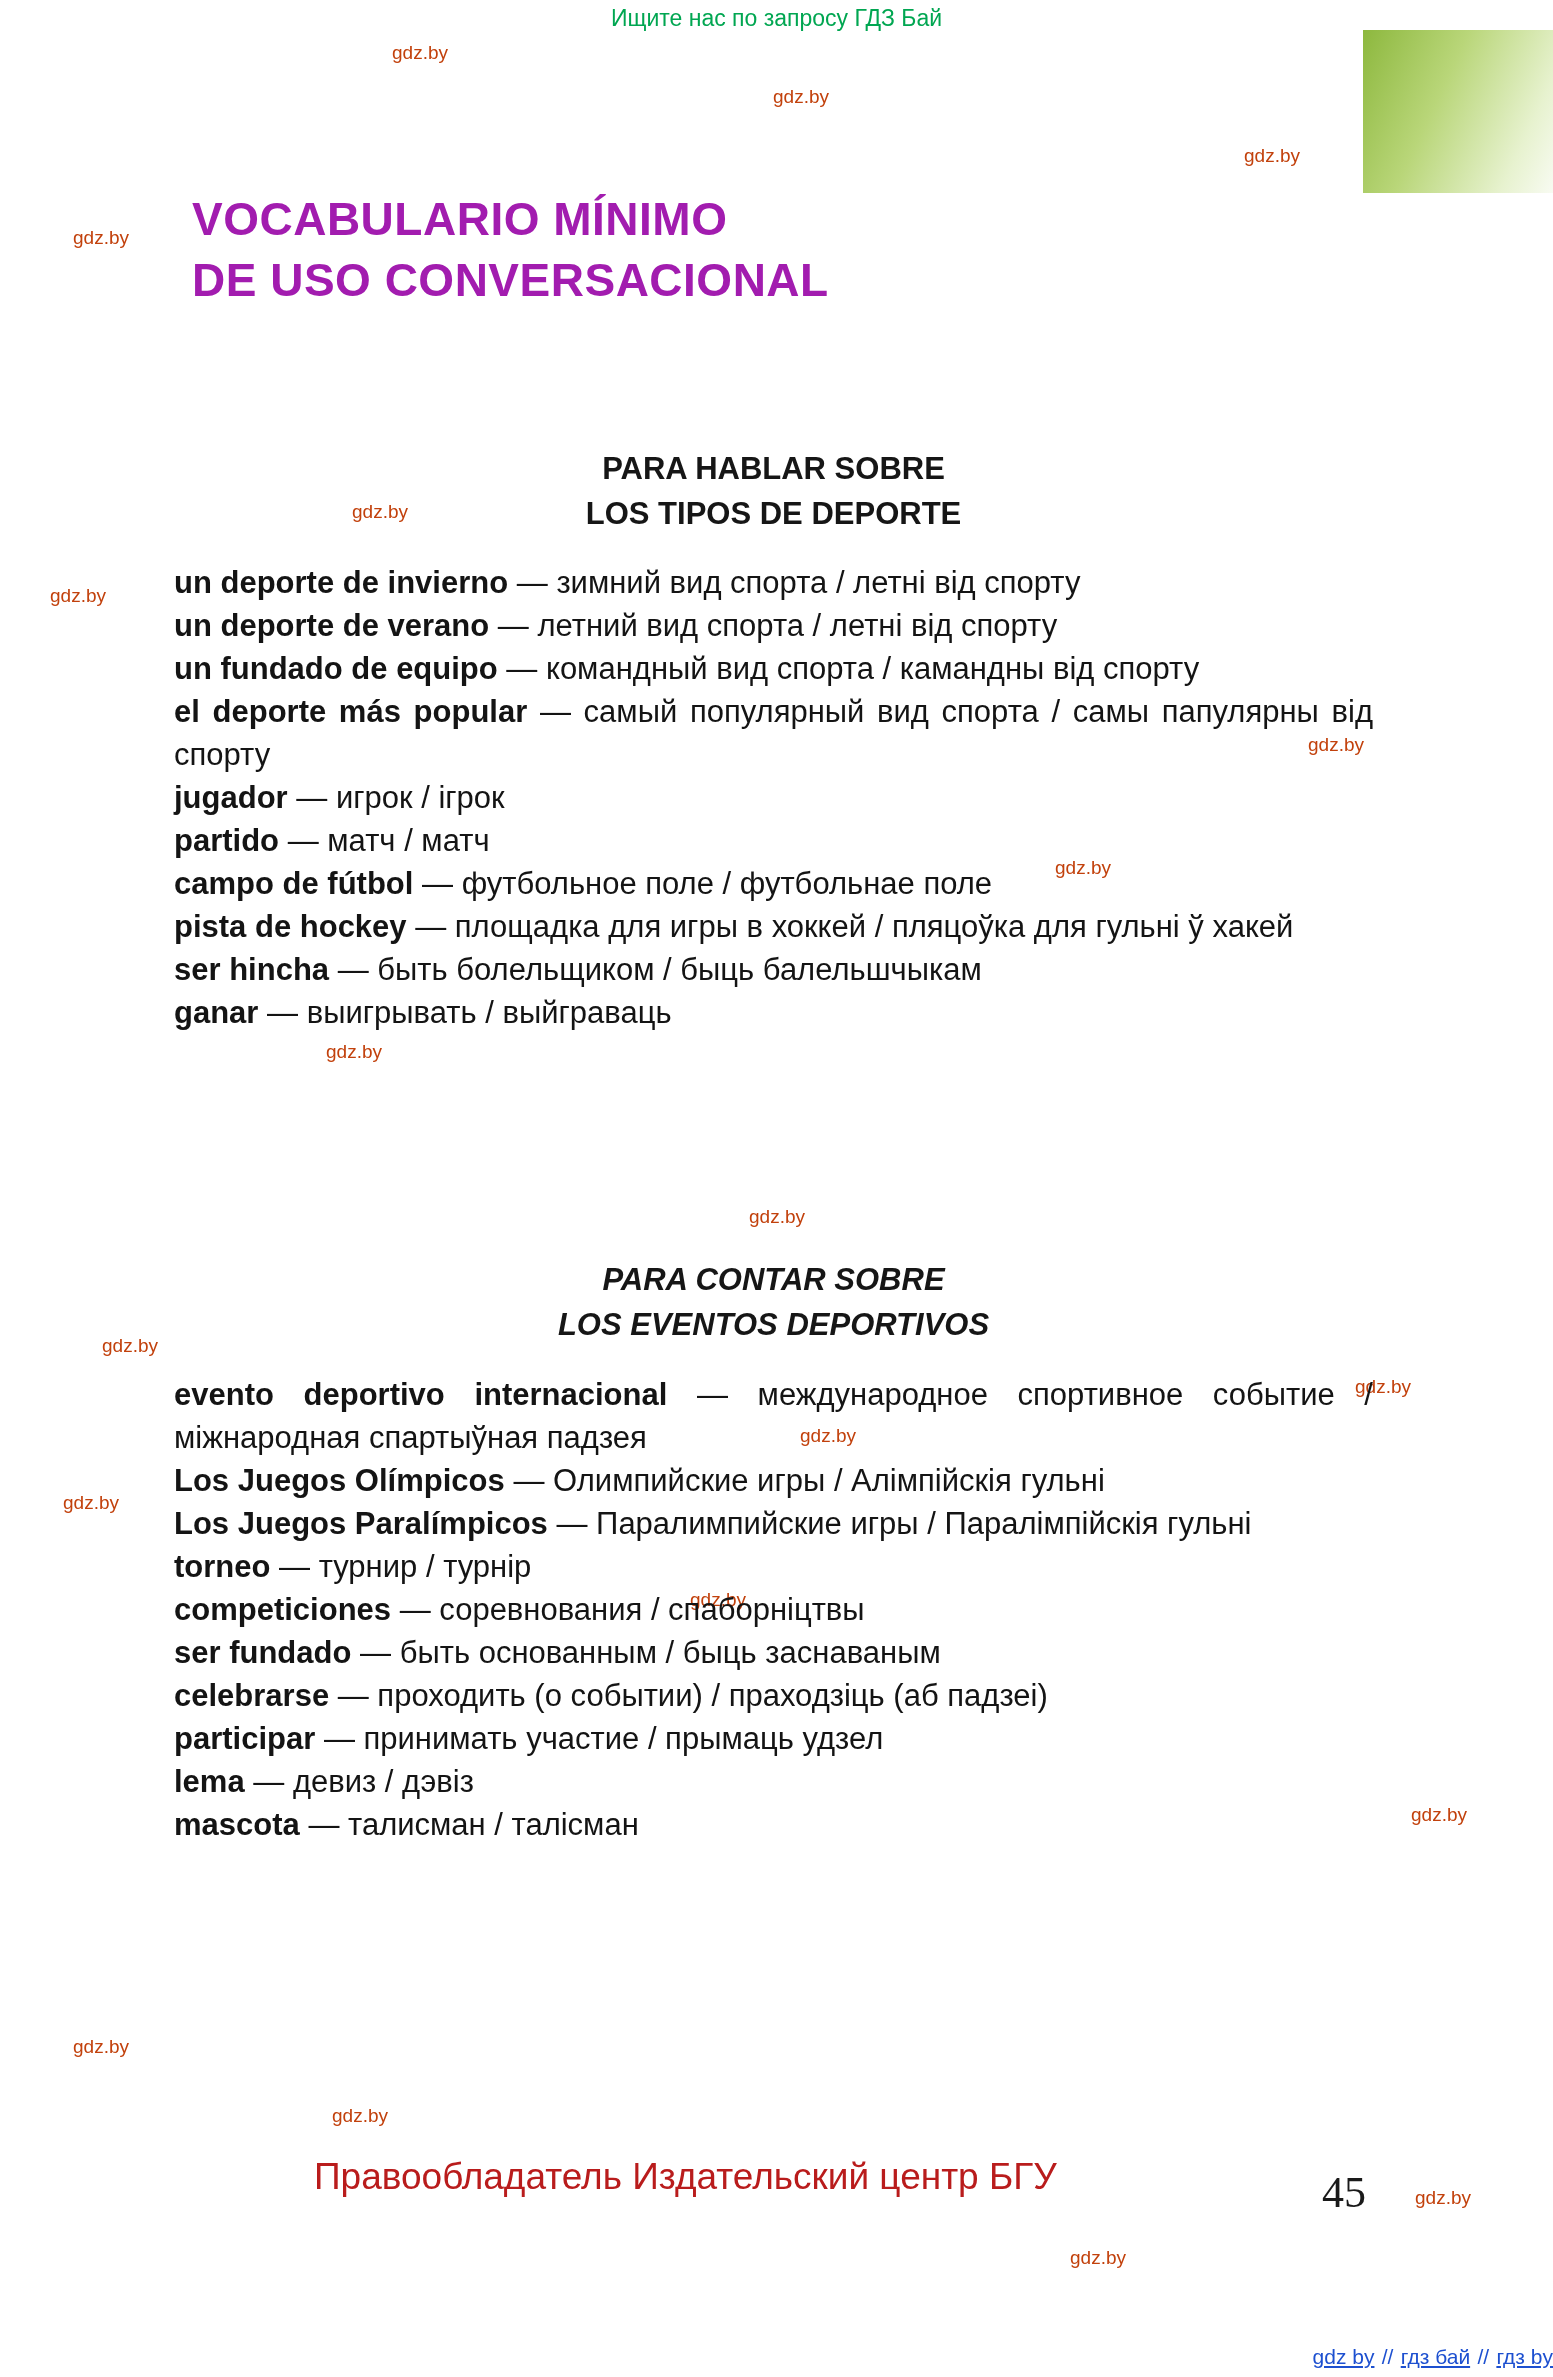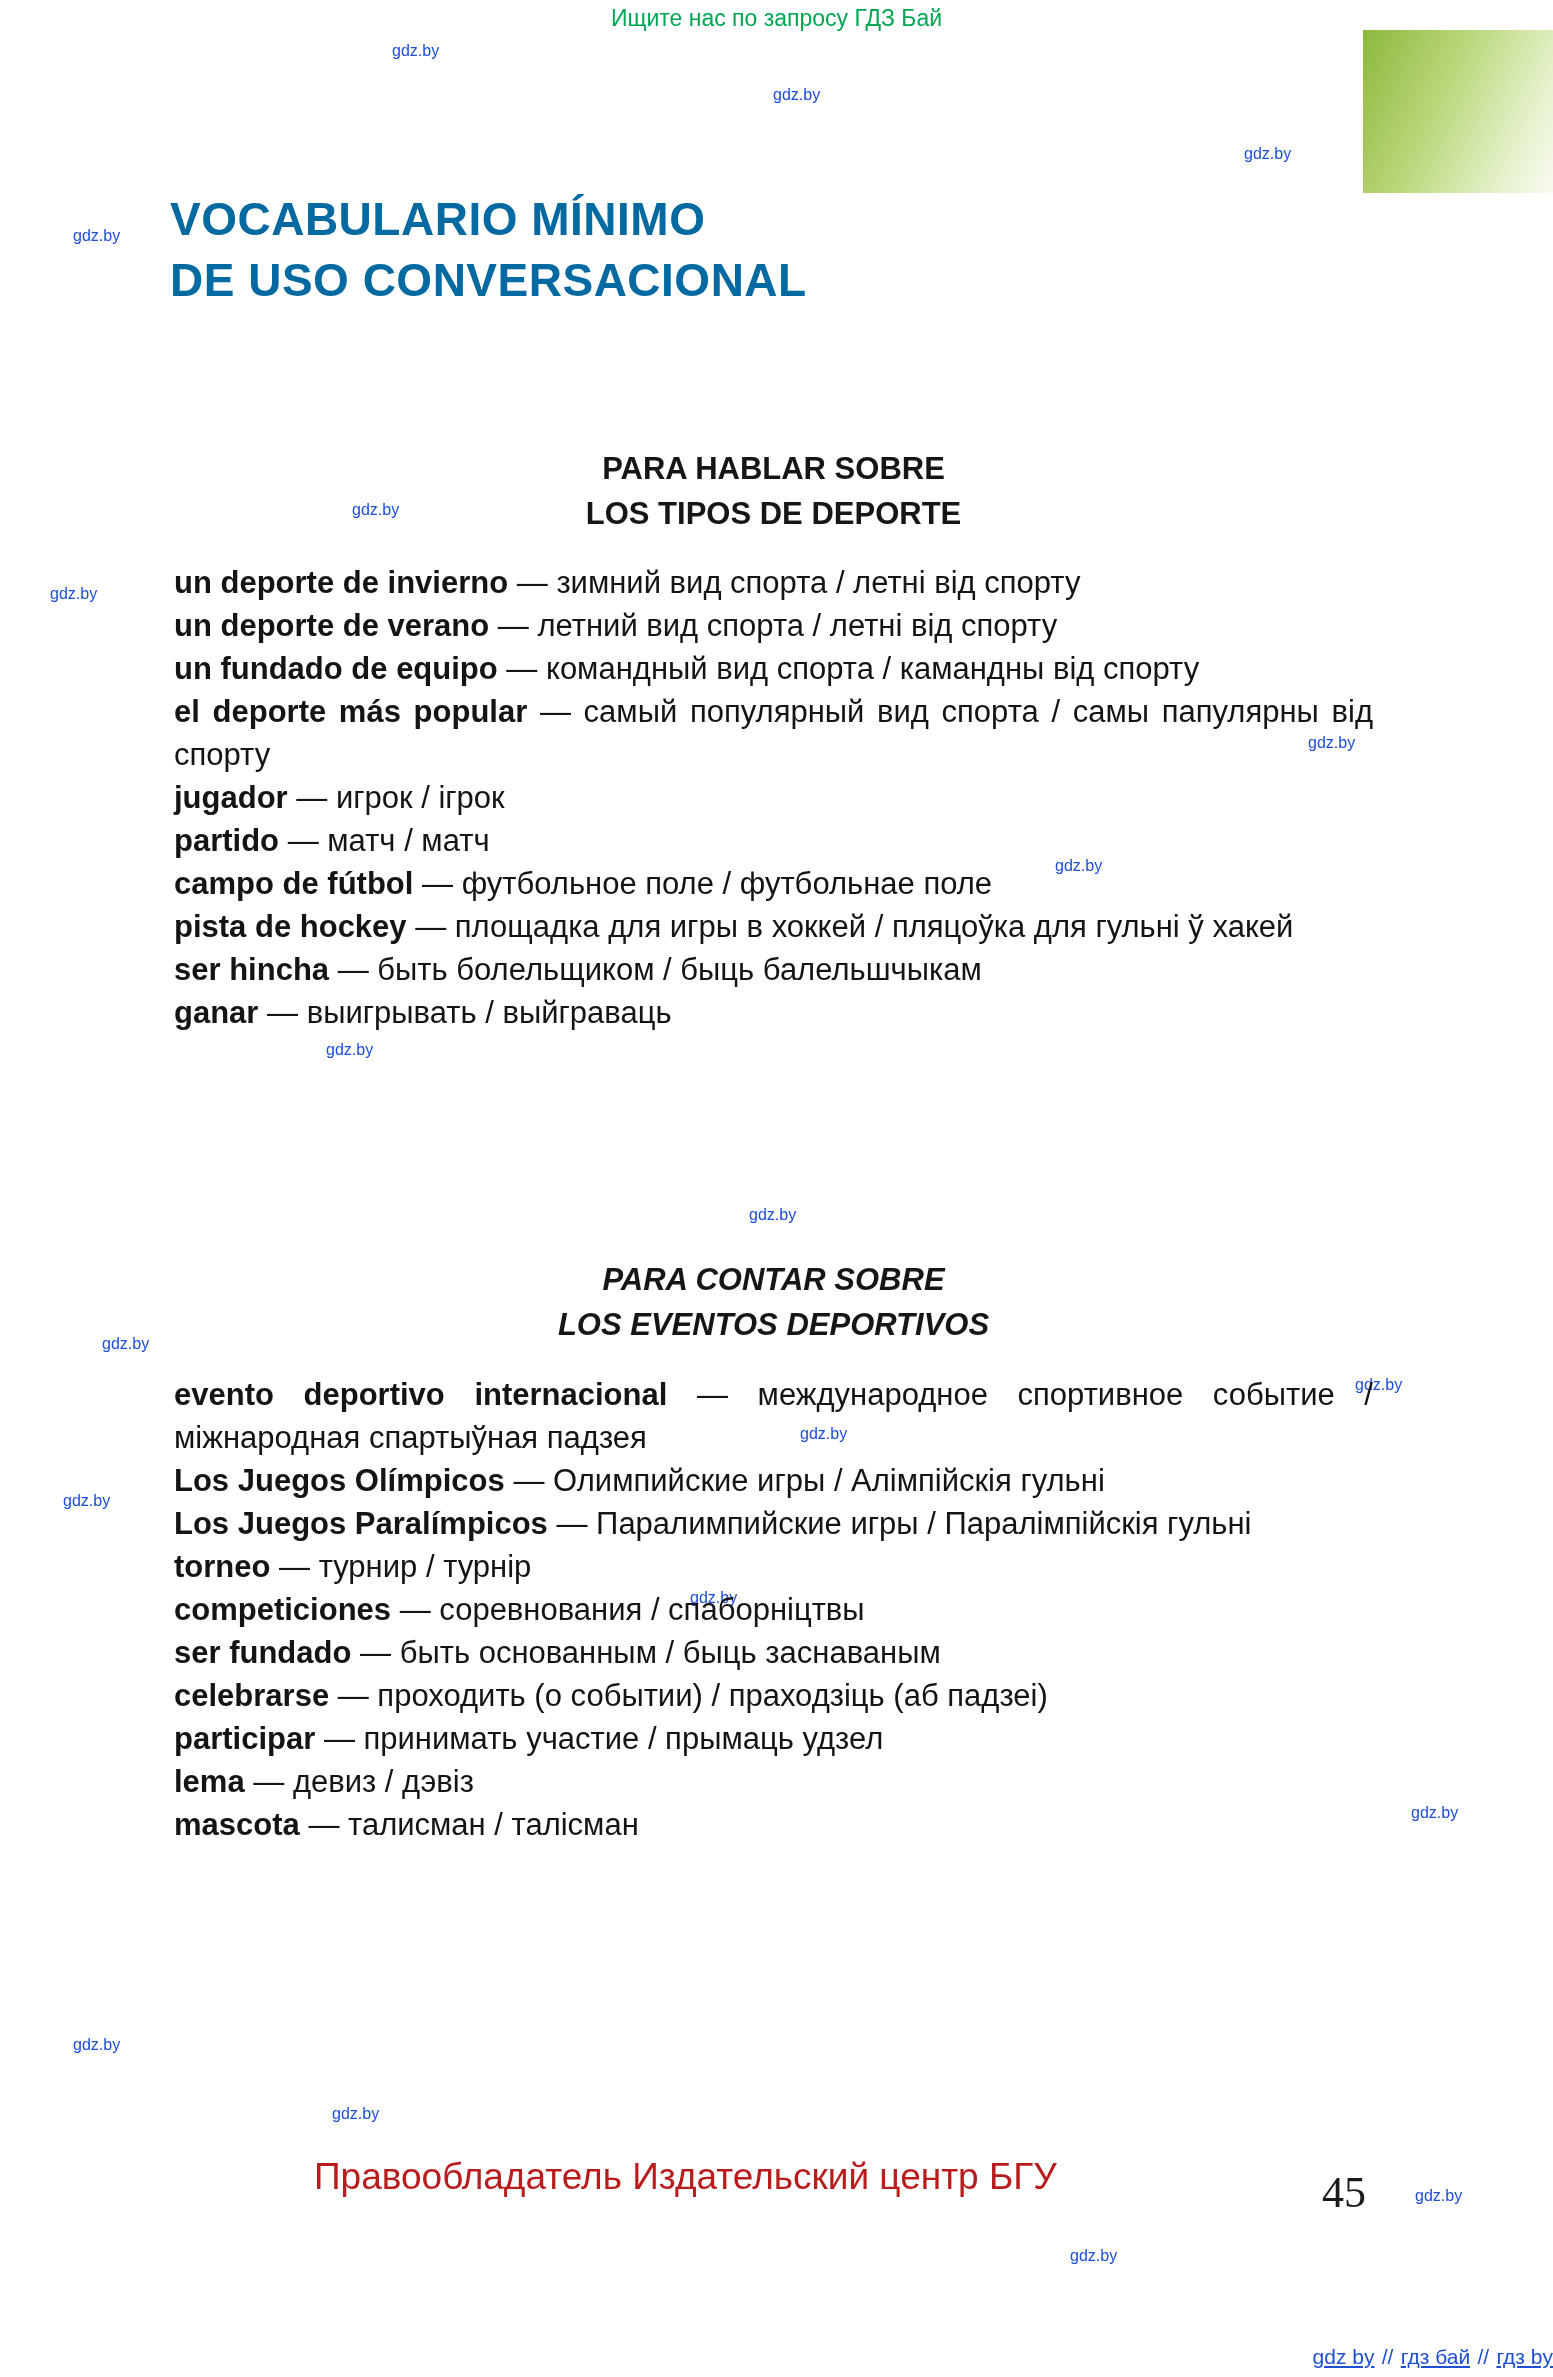--- a/index.html
+++ b/index.html
@@ -23,31 +23,31 @@
     font-size: 23px;
   }
   .green-box {
     position: absolute;
     top: 30px; right: 0;
     width: 190px; height: 163px;
     background: linear-gradient(115deg, #8db83e 0%, #b9d679 40%, #e7f2cf 80%, #f8fbf2 100%);
   }
   .wm {
     position: absolute;
-    font-size: 16px;
-    color: #1d4ed8;
+    font-size: 19px;
+    color: #c2410c;
     white-space: nowrap;
   }
   .title {
     position: absolute;
-    left: 170px; top: 189px;
+    left: 192px; top: 189px;
     font-size: 46px;
     font-weight: bold;
     line-height: 61px;
-    color: #0369a1;
+    color: #a21caf;
     letter-spacing: 0.5px;
   }
   .content {
     position: absolute;
     left: 174px; top: 446px;
     width: 1199px;
     font-size: 31px;
     line-height: 43px;
     color: #141414;
   }

